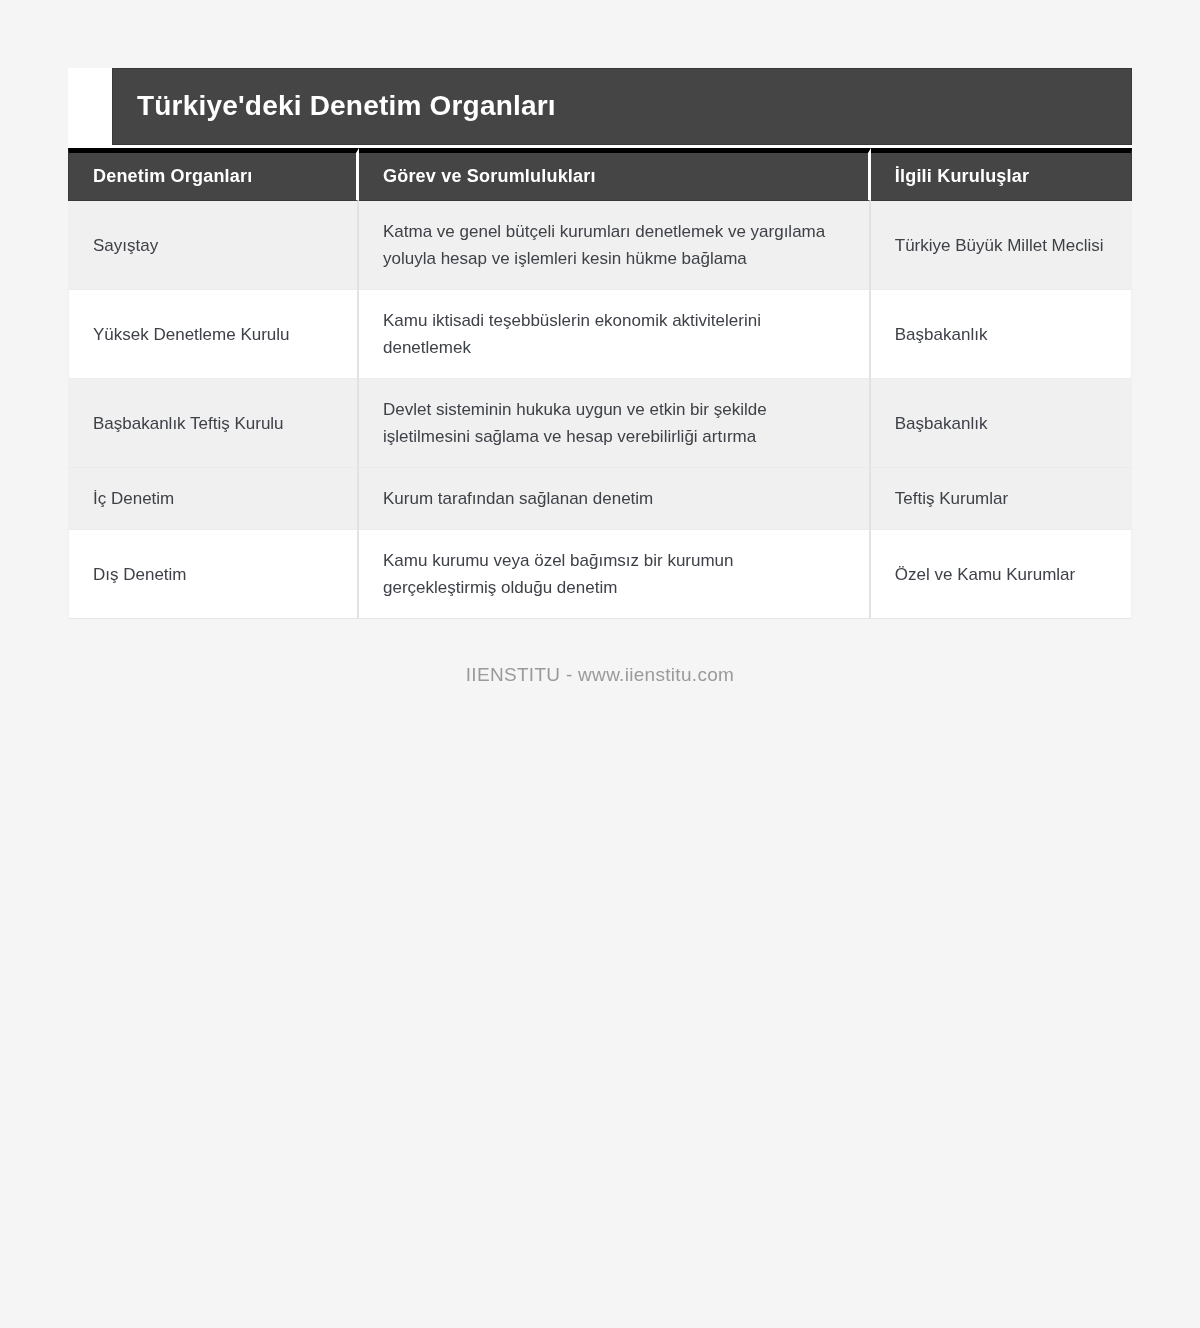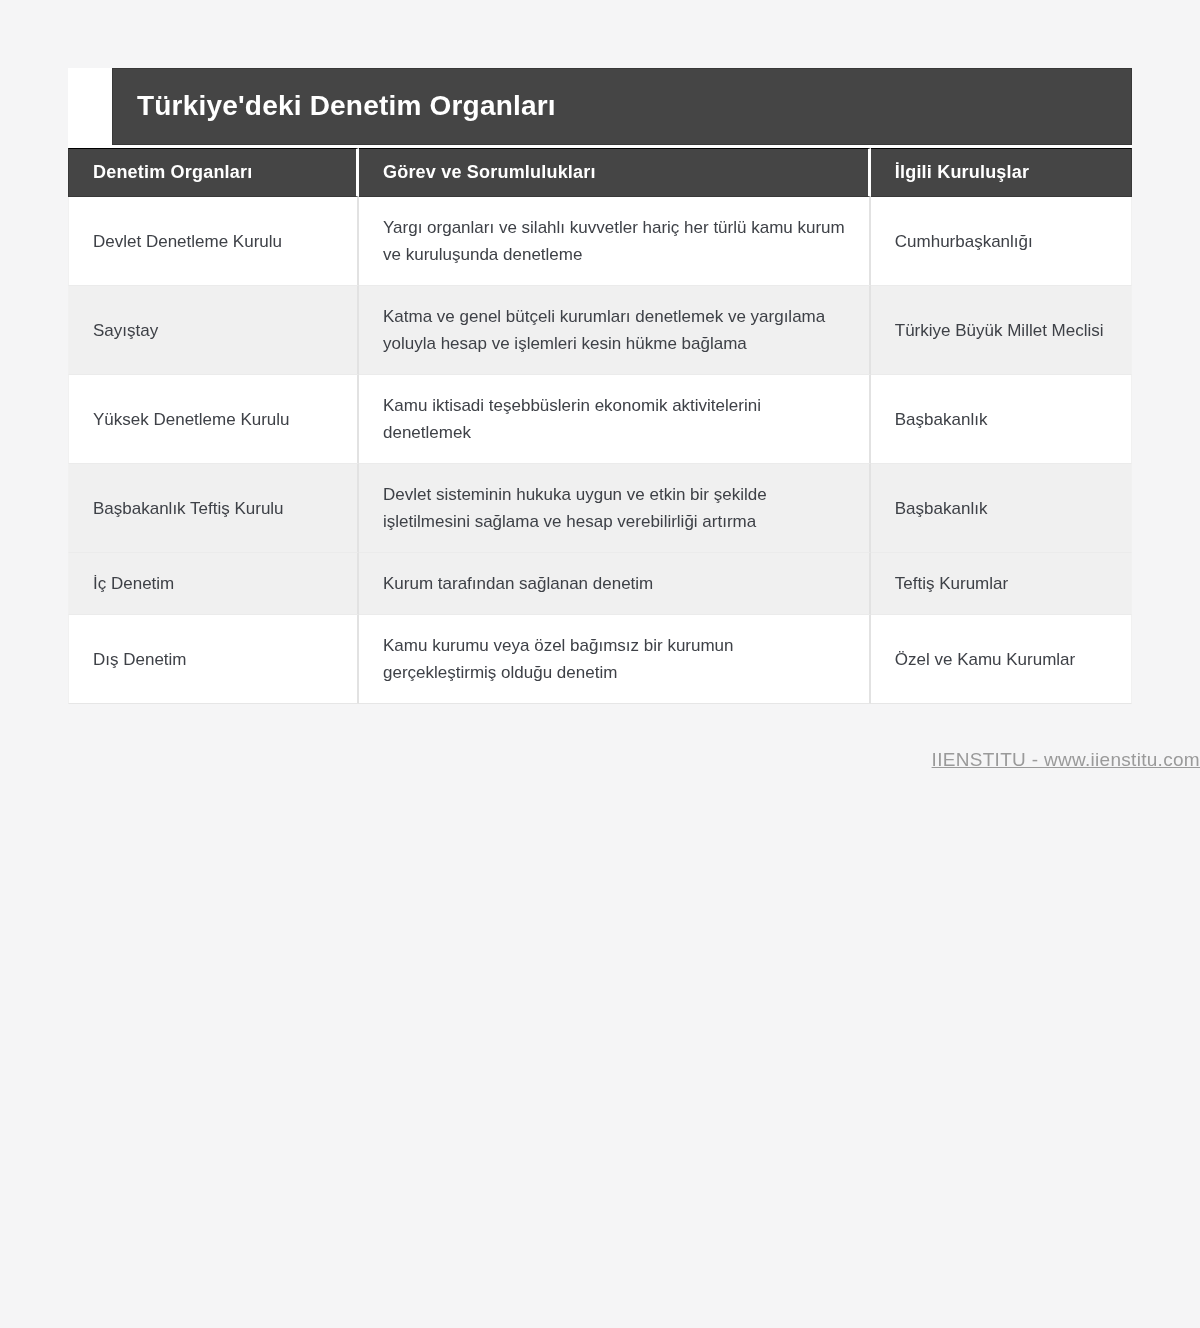--- a/index.html
+++ b/index.html
@@ -35,21 +35,21 @@
     border-spacing: 0;
     table-layout: fixed;
   }
 
   col.c1 { width: 27.35%; }
   col.c2 { width: 48.1%; }
   col.c3 { width: 24.55%; }
 
   thead th {
     background: #454545;
-    border-top: 1px solid #000000;
+    border-top: 5px solid #000000;
     border-bottom: 1px solid #383838;
     color: #ffffff;
     font-size: 18px;
     font-weight: bold;
     text-align: left;
     padding: 13px 24px;
     letter-spacing: 0.2px;
   }
   thead th.sep { border-right: 3px solid #ffffff; }
   thead th:first-child { border-left: 1px solid #383838; }
@@ -66,25 +66,24 @@
   }
   tbody tr:first-child td { border-top: none; }
   tbody td.sep { border-right: 2px solid #e2e2e2; }
   tbody tr.alt td { background: #f0f0f0; }
   tbody tr:last-child td { border-bottom: 1px solid #e6e6e6; }
   tbody td:first-child { border-left: 1px solid #f1f1f1; }
   tbody td:last-child { border-right: 1px solid #f1f1f1; }
 
   .footer {
     margin-top: 45px;
-    text-align: right;
+    text-align: center;
     font-size: 19px;
     color: #9a9a9a;
     letter-spacing: 0.3px;
-    text-decoration: underline;
   }
 </style>
 </head>
 <body>
 
 <div class="card">
   <div class="title-bar">Türkiye'deki Denetim Organları</div>
 
   <table>
     <colgroup>
@@ -93,25 +92,20 @@
         <col class="c3">
     </colgroup>
     <thead>
       <tr>
         <th class="sep">Denetim Organları</th>
         <th class="sep">Görev ve Sorumlulukları</th>
         <th>İlgili Kuruluşlar</th>
       </tr>
     </thead>
     <tbody id="table-body">
-        <tr>
-          <td class="sep">Devlet Denetleme Kurulu</td>
-          <td class="sep">Yargı organları ve silahlı kuvvetler hariç her türlü kamu kurum ve kuruluşunda denetleme</td>
-          <td>Cumhurbaşkanlığı</td>
-        </tr>
         <tr class="alt">
           <td class="sep">Sayıştay</td>
           <td class="sep">Katma ve genel bütçeli kurumları denetlemek ve yargılama yoluyla hesap ve işlemleri kesin hükme bağlama</td>
           <td>Türkiye Büyük Millet Meclisi</td>
         </tr>
         <tr>
           <td class="sep">Yüksek Denetleme Kurulu</td>
           <td class="sep">Kamu iktisadi teşebbüslerin ekonomik aktivitelerini denetlemek</td>
           <td>Başbakanlık</td>
         </tr>

